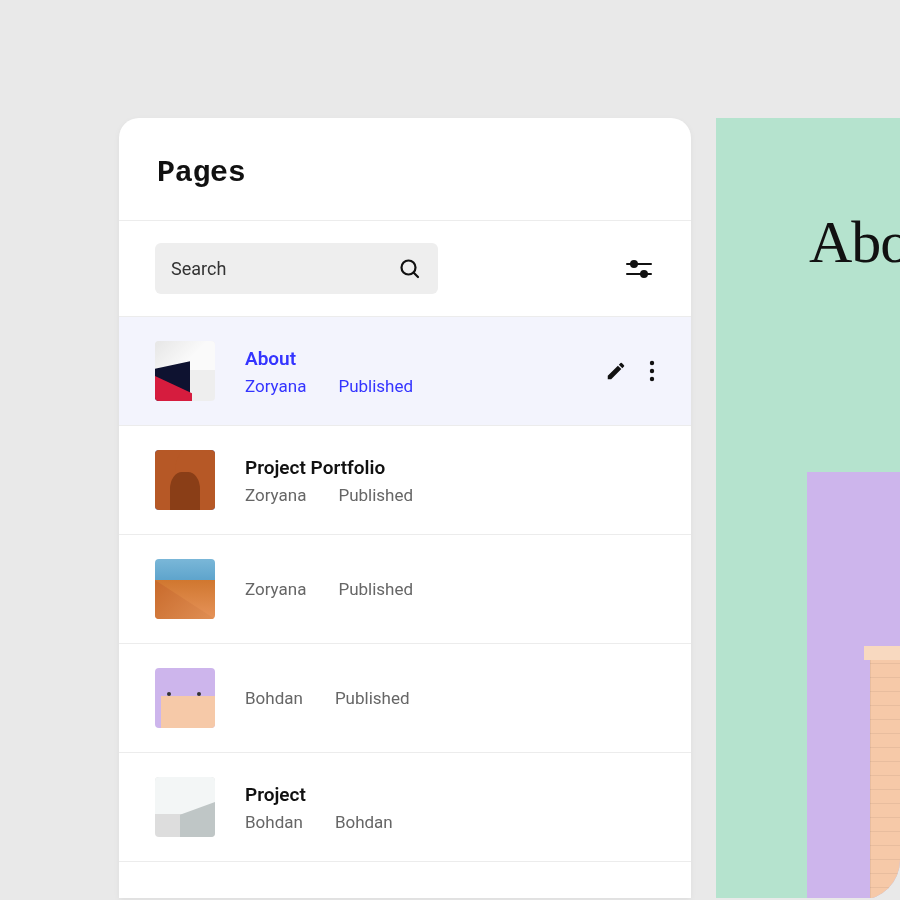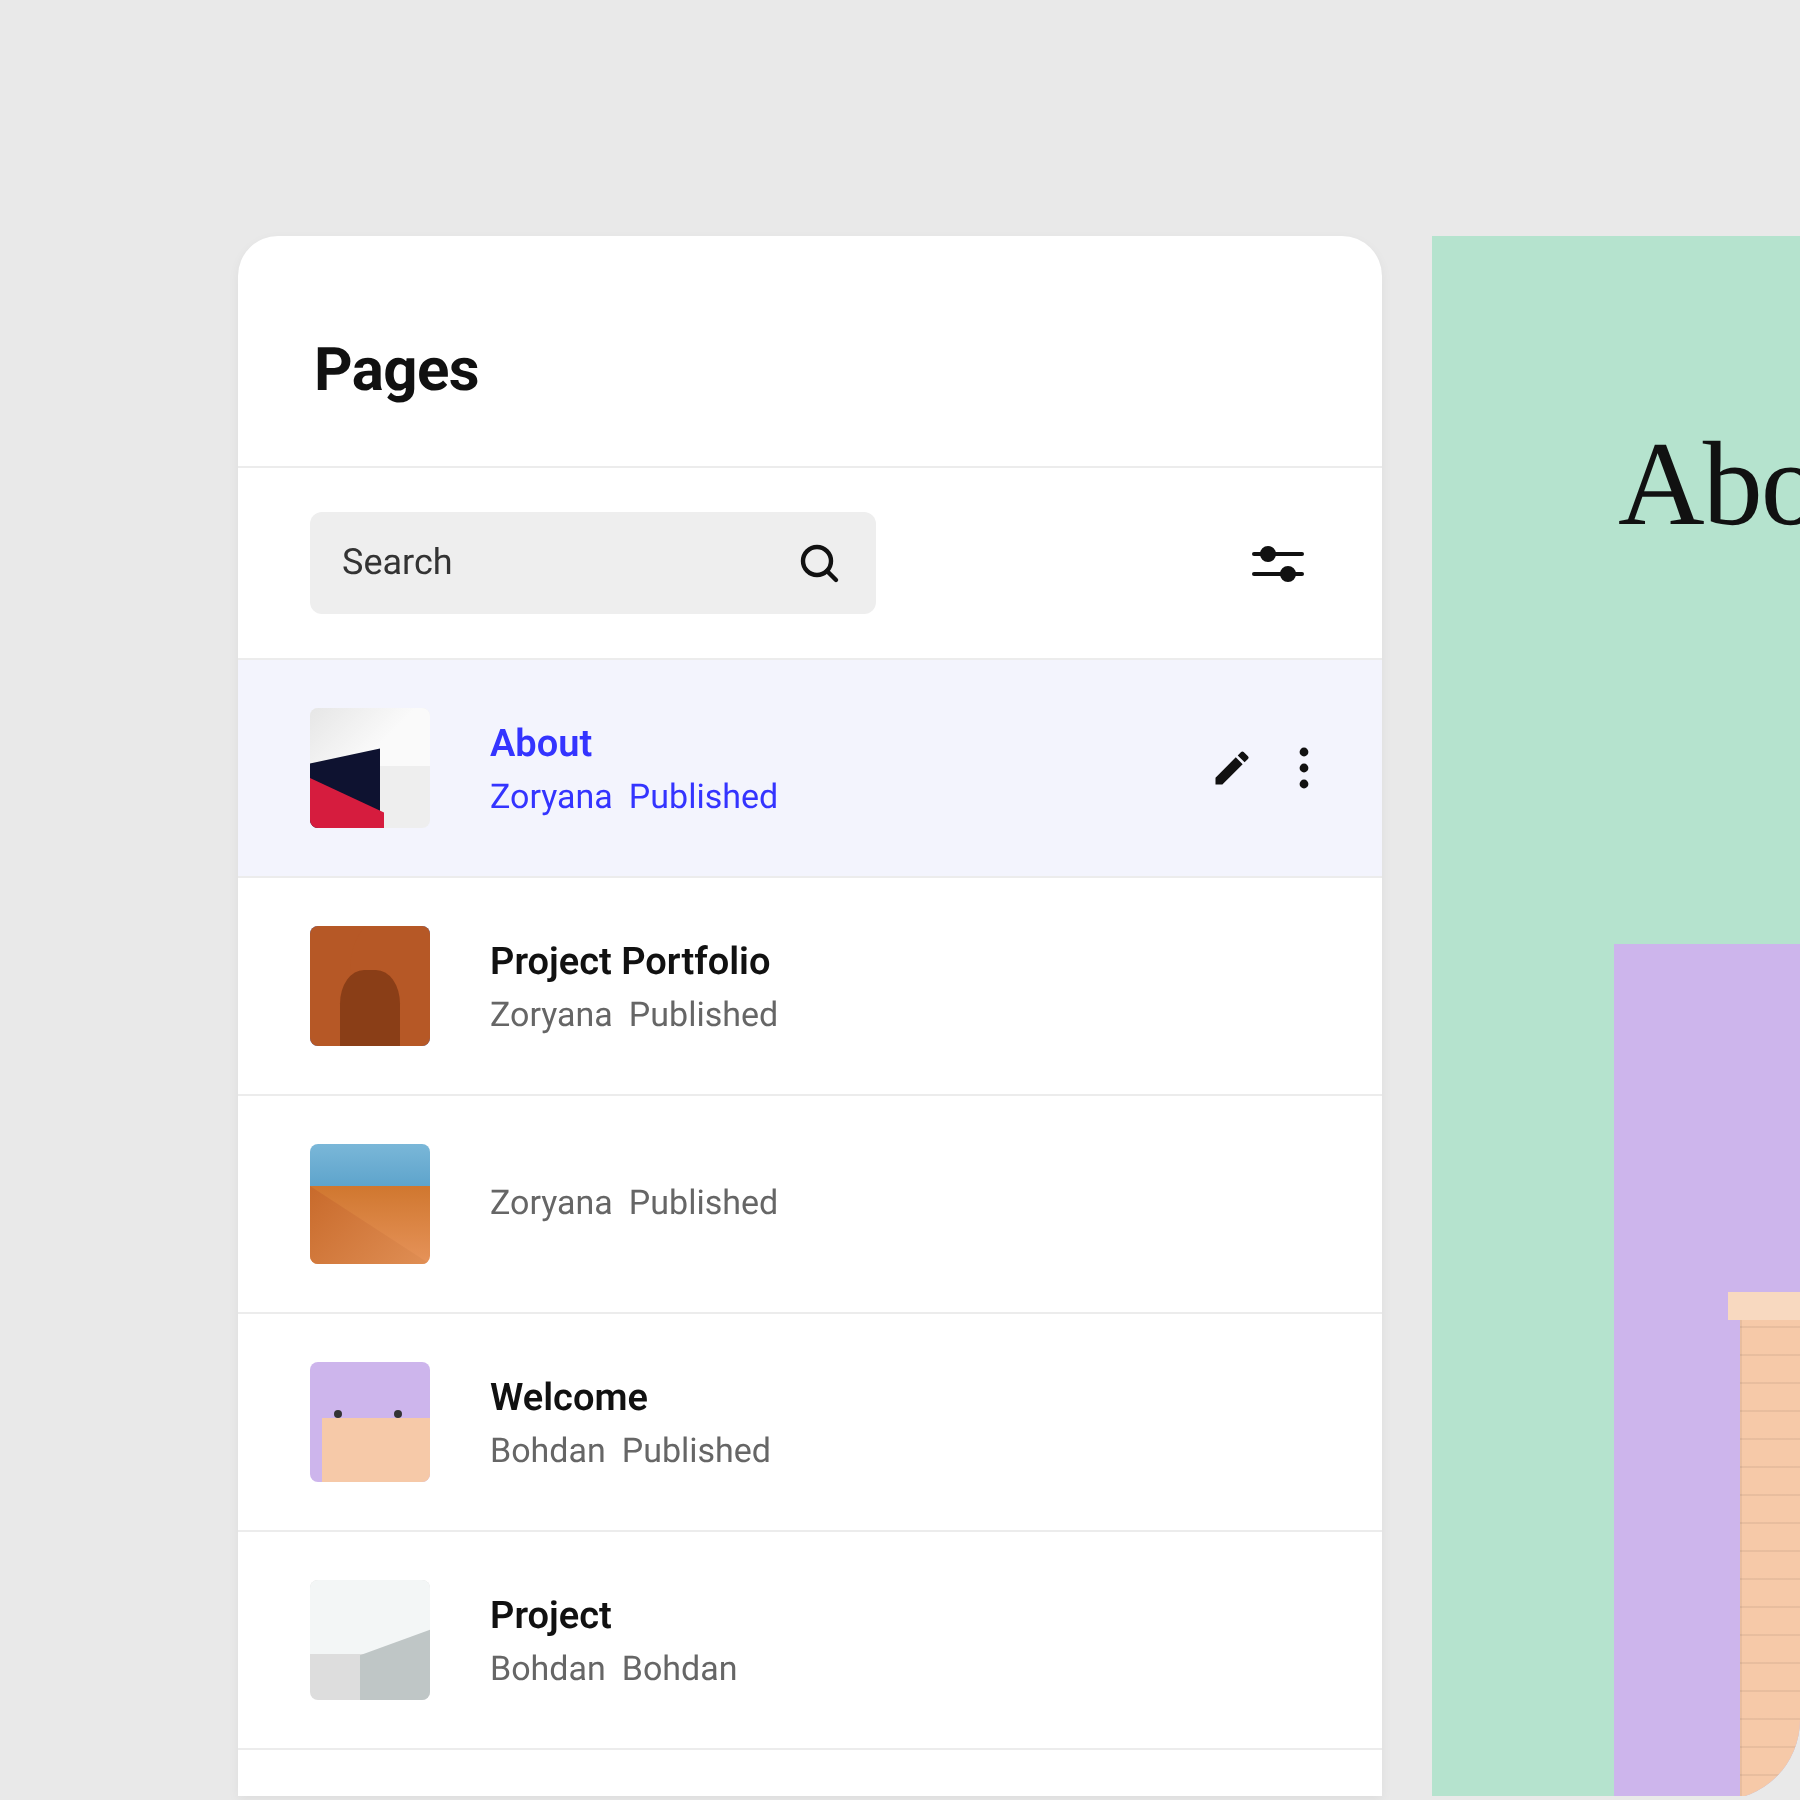--- a/index.html
+++ b/index.html
@@ -17,22 +17,23 @@
       left: 119px;
       top: 118px;
       width: 572px;
       height: 780px;
       background: #fff;
       border-radius: 20px 20px 0 0;
       box-shadow: 0 2px 6px rgba(0,0,0,0.05);
       overflow: hidden;
     }
     .panel-header {
-      padding: 50px 38px 30px 38px;
+      padding: 38px 38px 30px 38px;
       border-bottom: 1px solid #ececec;
+      font-family: Liberation Mono, monospace;
     }
     .panel-title {
       font-size: 30px;
       font-weight: 700;
       color: #111;
       letter-spacing: -0.3px;
     }
     .search-row {
       display: flex;
       align-items: center;
@@ -88,21 +89,21 @@
       font-size: 19px;
       font-weight: 600;
       color: #111;
       margin-bottom: 6px;
     }
     .page-item.selected .page-title { color: #3434ff; }
     .page-meta {
       font-size: 17px;
       color: #666;
       display: flex;
-      gap: 8px;
+      gap: 32px;
     }
     .page-item.selected .page-meta { color: #3434ff; }
     .item-actions { display: flex; gap: 22px; align-items: center; }
     .icon-btn { display:flex; align-items:center; justify-content:center; }
     .preview-panel {
       position: absolute;
       left: 716px;
       top: 118px;
       width: 500px;
       height: 780px;
@@ -246,21 +247,20 @@
       </div>
     </div>
 
     <div class="page-item">
       <div class="thumb t4">
           <div class="a"></div>
           <div class="b"></div>
           <div class="c"></div>
         </div>
       <div class="page-info">
-        <div class="page-title">Welcome</div>
         <div class="page-meta">
           <span>Bohdan</span>
           <span>Published</span>
         </div>
       </div>
     </div>
 
     <div class="page-item">
       <div class="thumb t5">
           <div class="a"></div>

